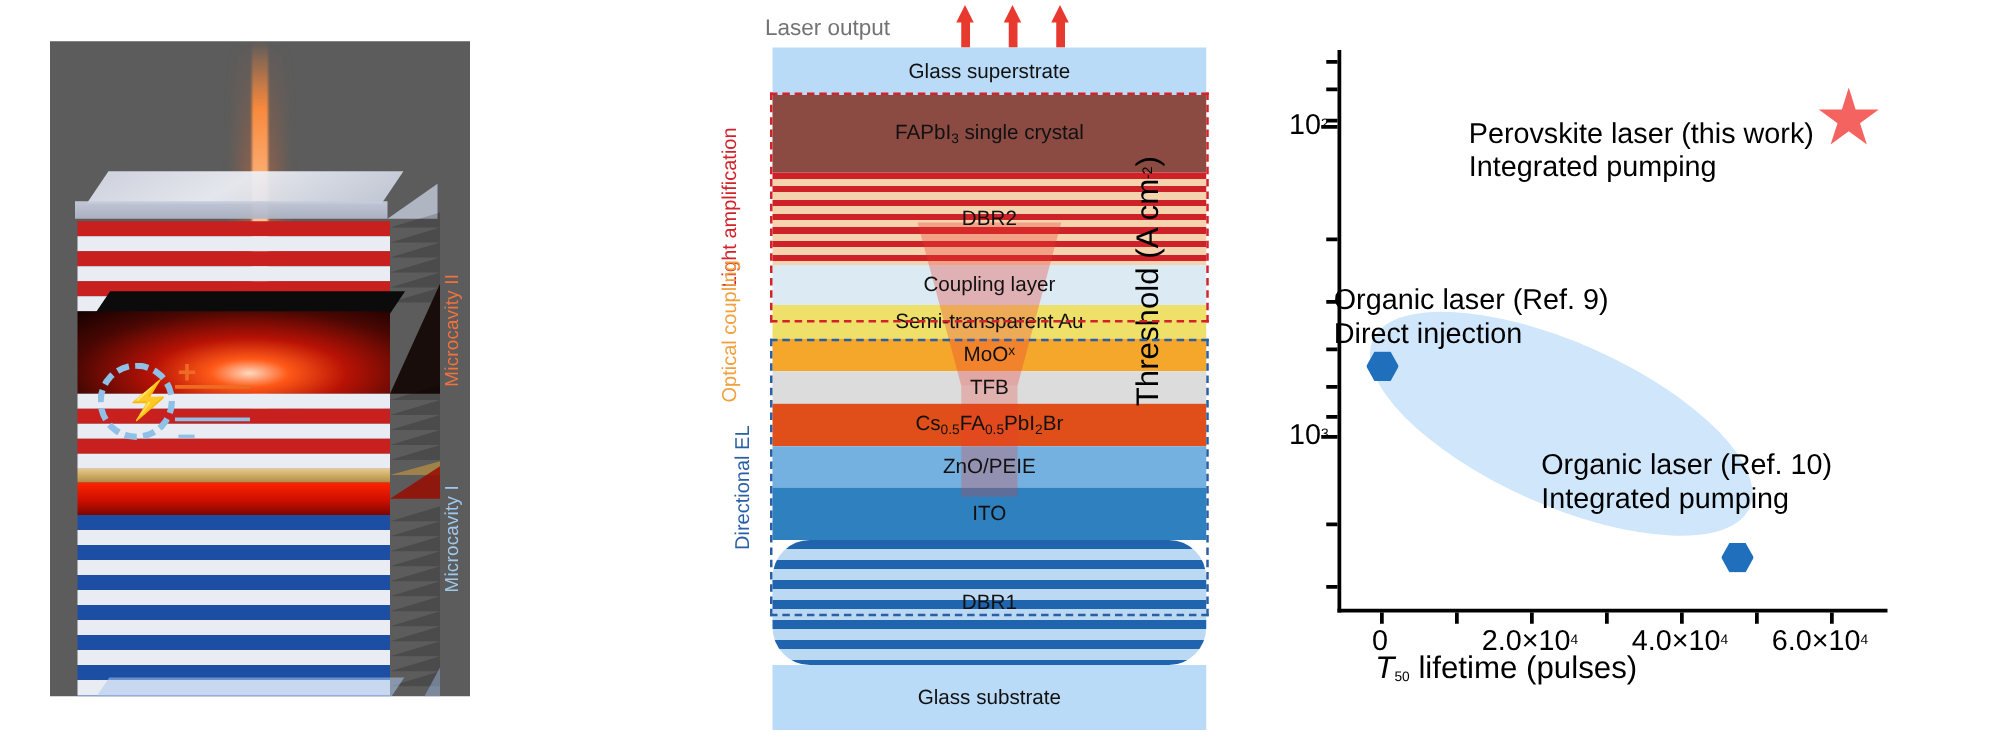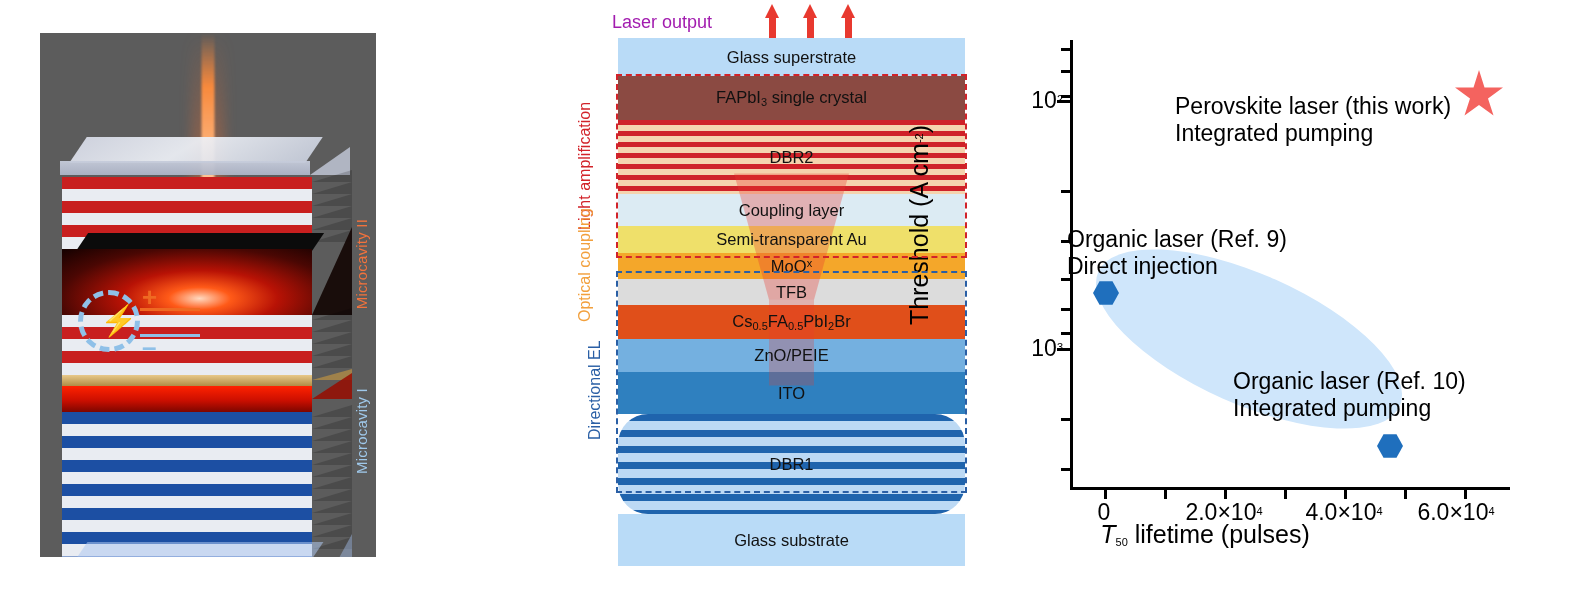--- a/index.html
+++ b/index.html
@@ -82,21 +82,21 @@
   .power .minus { position:absolute; left:64px; top:56px; color:#8fc0e8; font-size:26px; font-weight:bold; }
 
   .mc-label { position:absolute; writing-mode:vertical-rl; transform:rotate(180deg);
               font-size:15px; letter-spacing:.2px; white-space:nowrap; }
   #mc2-label { right:6px; top:186px; color:#f2723c; }
   #mc1-label { right:6px; top:355px; color:#9fc8ea; }
 
   
   #panel-stack { position:absolute; left:575px; top:0px; width:420px; height:590px; }
 
-  #laser-output-label { position:absolute; left:37px; top:12px; font-size:18px; color:#a21caf; white-space:nowrap; }
+  #laser-output-label { position:absolute; left:37px; top:12px; font-size:18px; color:#737373; white-space:nowrap; }
   .arrow-wrap { position:absolute; top:4px; width:14px; height:34px; }
   .arrow-wrap .shaft { position:absolute; left:4px; top:12px; width:7px; height:22px; background:#e8392f; }
   .arrow-wrap .head { position:absolute; left:0; top:0; width:0; height:0;
        border-left:7px solid transparent; border-right:7px solid transparent; border-bottom:14px solid #e8392f; }
 
   #layers { position:absolute; left:43px; top:38px; width:347px; }
   .layer { position:relative; width:100%; display:flex; align-items:center; justify-content:center;
            font-size:16.5px; color:#111; white-space:nowrap; }
   .layer span.lbl { position:relative; z-index:4; }
   sub { font-size:11px; vertical-align:-3px; }
@@ -313,21 +313,21 @@
         <div class="shaft"></div>
       </div>
 
     <div id="layers">
 
       <div class="layer" style="height:38px;background:#b9dbf7">
         <span class="lbl">Glass superstrate</span>
       </div>
 
 
-      <div class="layer" style="height:44px;background:#8b4a42">
+      <div class="layer" style="height:62px;background:#8b4a42">
         <span class="lbl"><span>FAPbI</span><sub>3</sub><span> single crystal</span></span>
       </div>
 
       <div class="layer dbr-red" style="height:74px">
         <span class="lbl">DBR2</span>
       </div>
 
       <div class="layer" style="height:32px;background:#dcebf3">
         <span class="lbl">Coupling layer</span>
       </div>
@@ -426,21 +426,21 @@
       <div class="starmark" style="left:409px; top:55px;"></div>
 
       <div class="annot" style="left:105px; top:18px;margin-top:35px;">
         <div>Perovskite laser (this work)</div>
         <div>Integrated pumping</div>
       </div>
       <div class="annot" style="left:-3px; top:186px;">
         <div>Organic laser (Ref. 9)</div>
         <div>Direct injection</div>
       </div>
-      <div class="annot" style="left:163px; top:328px;">
+      <div class="annot" style="left:163px; top:318px;">
         <div>Organic laser (Ref. 10)</div>
         <div>Integrated pumping</div>
       </div>
     </div>
 
     <div id="y-axis-title">
       <span>Threshold (A cm</span><sup>-2</sup><span>)</span>
     </div>
     <div id="x-axis-title">
       <i>T</i><sub>50</sub><span> lifetime (pulses)</span>

